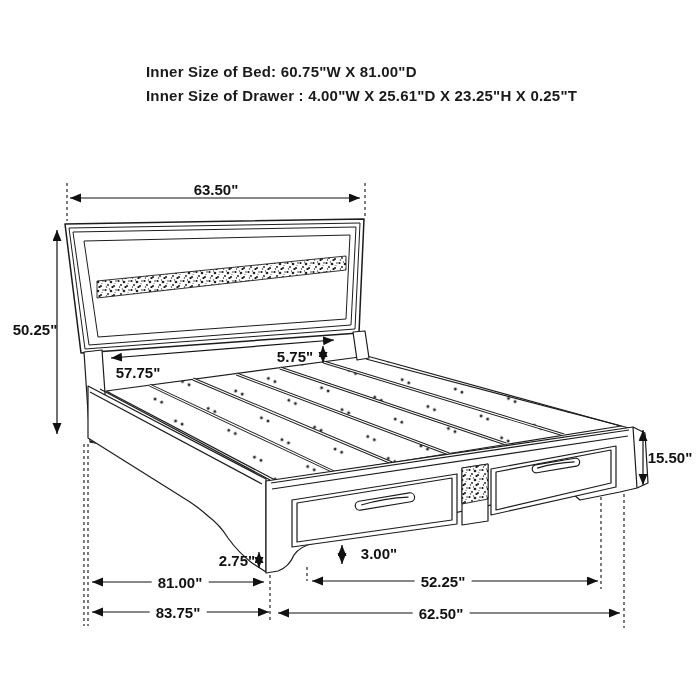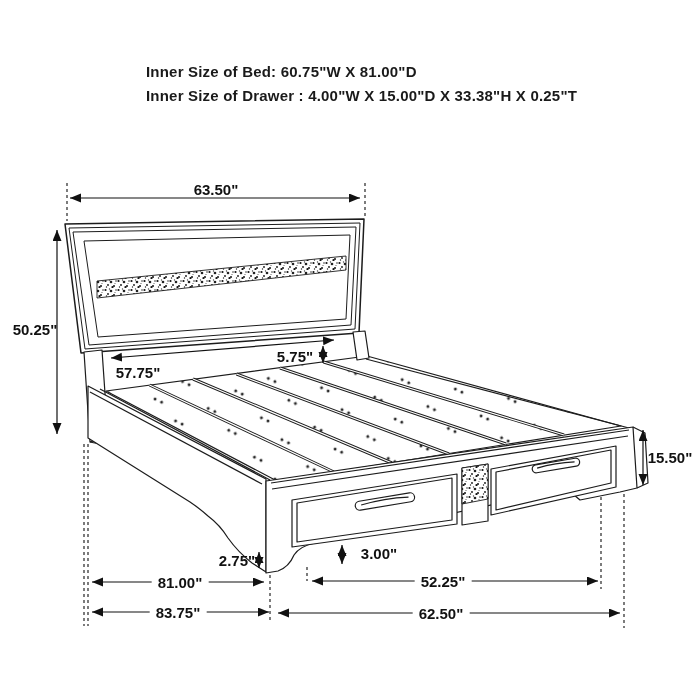--- a/index.html
+++ b/index.html
@@ -9,21 +9,21 @@
   .hdr{position:absolute;left:146px;font-weight:bold;font-size:15px;color:#1a1a1a;white-space:nowrap;letter-spacing:.2px;}
   .dim{position:absolute;transform:translate(-50%,-50%);font-weight:bold;font-size:15px;color:#111;white-space:nowrap;}
   .dim.bg{background:#ffffff;padding:0 6px;}
 </style>
 </head>
 <body>
 
 <div class="stage">
 
   <div class="hdr" style="top:63px;">Inner Size of Bed: 60.75"W X 81.00"D</div>
-  <div class="hdr" style="top:87px;">Inner Size of Drawer : 4.00"W X 15.00"D X 33.38"H X 0.25"T</div>
+  <div class="hdr" style="top:87px;">Inner Size of Drawer : 4.00"W X 25.61"D X 23.25"H X 0.25"T</div>
 
   <svg width="700" height="700" viewBox="0 0 700 700">
     <defs>
       <marker id="ah" markerWidth="12" markerHeight="10" refX="11" refY="4.5" orient="auto-start-reverse" markerUnits="userSpaceOnUse">
         <path d="M0,0 L11,4.5 L0,9 Z" fill="#111"></path>
       </marker>
       <pattern id="spk" width="13" height="9" patternUnits="userSpaceOnUse">
         <rect width="13" height="9" fill="#ffffff"></rect>
         <circle cx="1.5" cy="2" r="1.1" fill="#111"></circle>
         <circle cx="4" cy="6" r="0.9" fill="#111"></circle>

